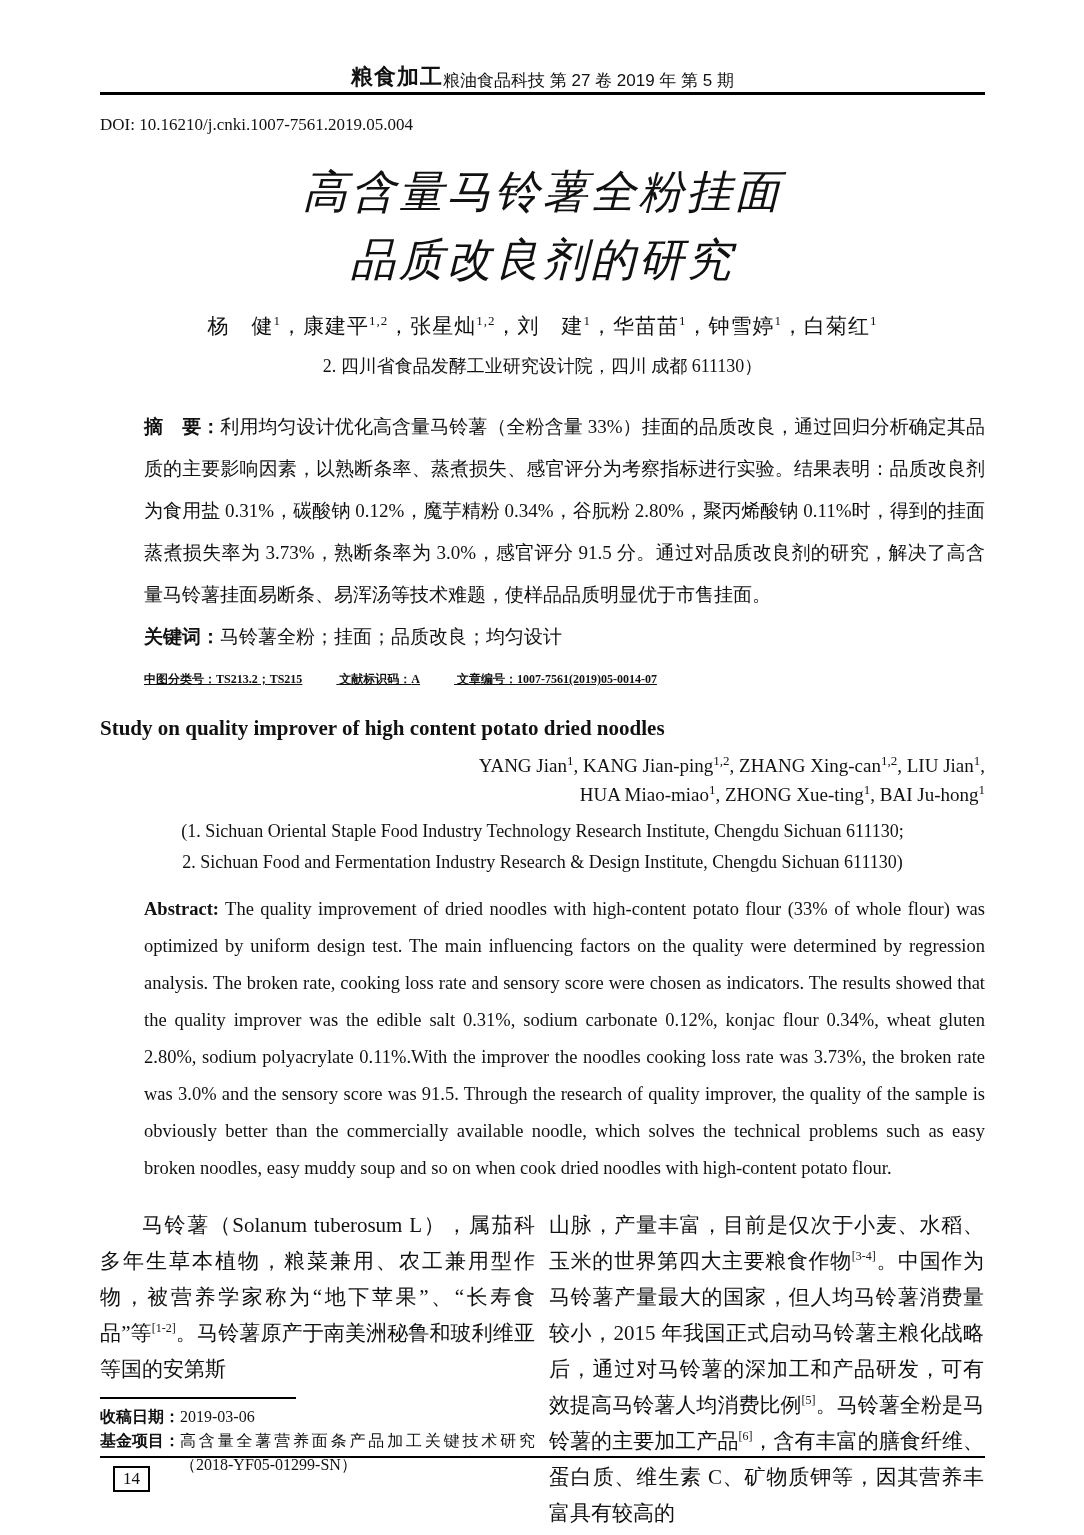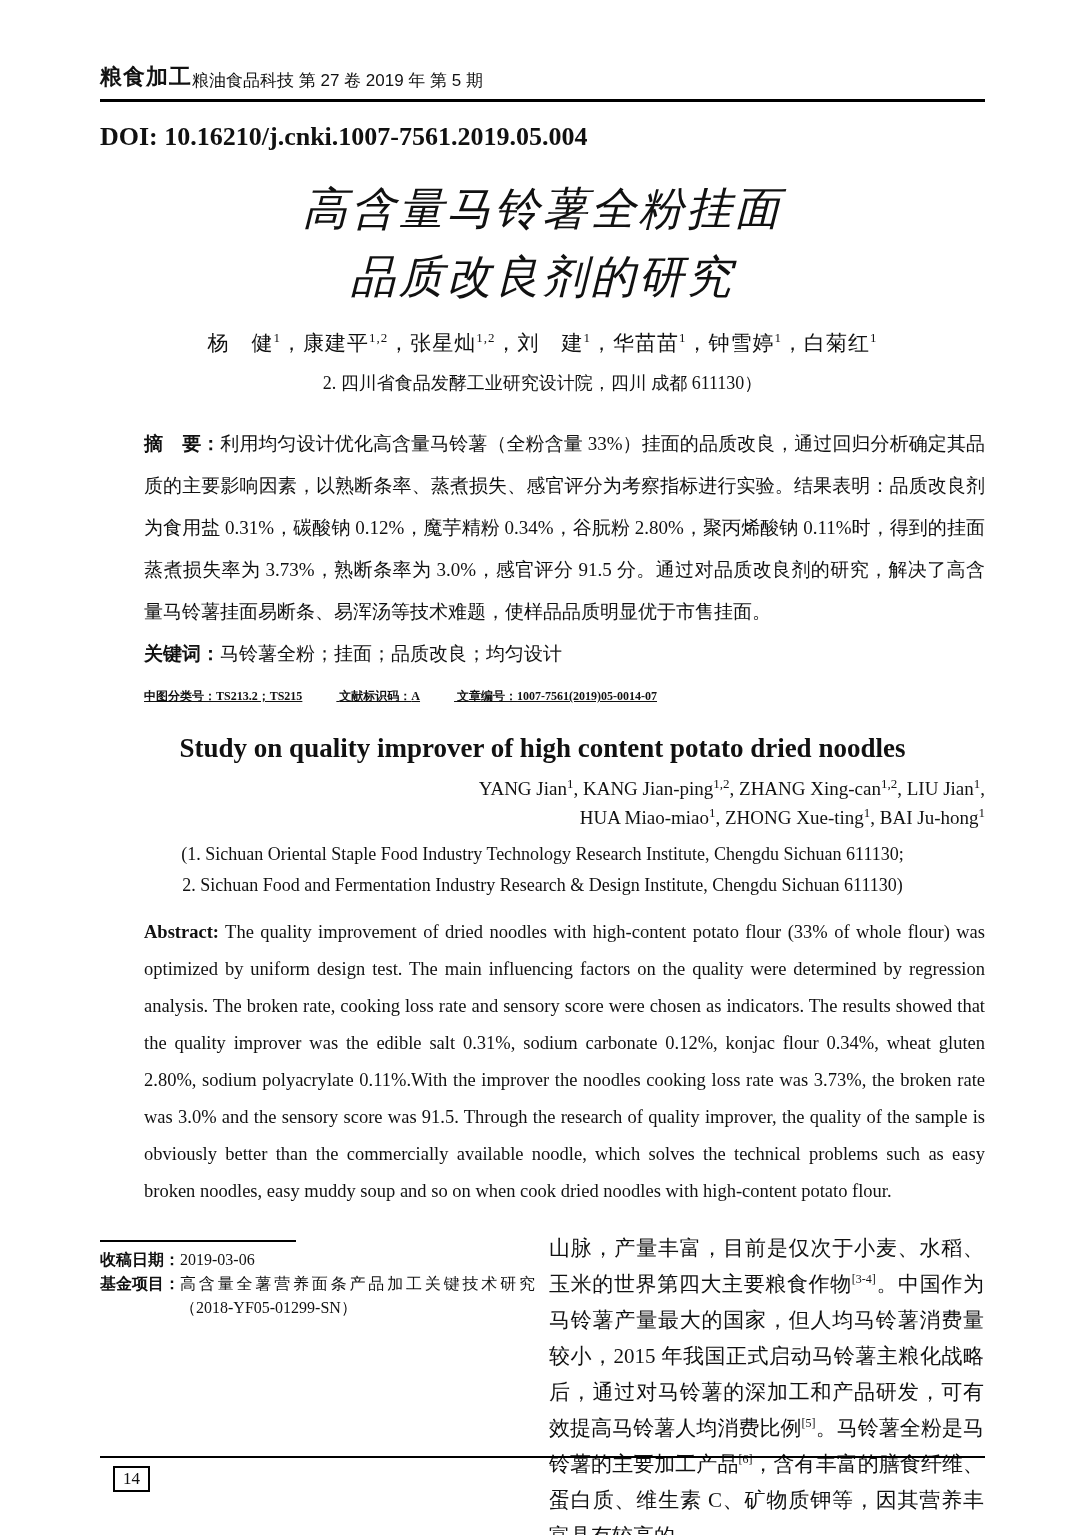--- a/index.html
+++ b/index.html
@@ -9,55 +9,54 @@
     margin:0 auto;
     background:#fff;
     color:#111;
     font-family:"Liberation Serif", serif;
     overflow:hidden;
     box-sizing:border-box;
     padding:62px 99px 0 100px;
   }
   
   .header{
-    display:flex;justify-content:flex-start;align-items:flex-end;
+    display:flex;justify-content:center;align-items:flex-end;
     border-bottom:3px solid #000;
-    padding-bottom:7px;
   }
   .header-left{
     font-family:"Liberation Sans", sans-serif;
     font-weight:700;font-size:22px;letter-spacing:1px;
   }
   .header-right{
     font-family:"Liberation Sans", sans-serif;
     font-size:17px;
   }
   
-  .doi{margin-top:20px;font-weight:700;font-size:26px;}
+  .doi{margin-top:20px;font-weight:400;font-size:17px;}
   
   .title-cn{
     margin:24px 0 0 0;text-align:center;
     font-size:45px;font-weight:500;line-height:1.5;letter-spacing:3px;font-style:italic;
   }
   .authors-cn{
     margin-top:18px;text-align:center;font-size:21px;letter-spacing:1px;
   }
   .authors-cn sup, .authors-en sup{font-size:13px;}
   .affils-cn{margin-top:8px;text-align:center;font-size:18px;line-height:2.0;}
   
   .indent-block{margin-left:44px;}
   .abstract-cn{
     margin-top:22px;font-size:19px;line-height:42px;text-align:justify;
   }
   .kw-cn{font-size:19px;line-height:42px;}
   .class-line{font-size:12px;line-height:42px;font-weight:700;text-decoration:underline;}
   .class-line .pair{margin-right:34px;white-space:nowrap;}
   .lbl-sans{font-family:"Liberation Sans", sans-serif;font-weight:700;}
   
-  .title-en{margin-top:16px;text-align:center;font-weight:700;font-size:27px;}
+  .title-en{margin-top:16px;text-align:left;font-weight:700;font-size:21px;}
   .authors-en{margin-top:10px;text-align:right;font-size:19px;line-height:1.55;}
   .affils-en{margin-top:6px;text-align:center;font-size:18px;line-height:1.75;}
   .abstract-en{
     margin-top:12px;font-size:18.5px;line-height:37px;text-align:justify;
   }
   .kw-en{font-size:18.5px;line-height:37px;}
   
   .body-cols{
     margin-top:20px;display:flex;gap:14px;
   }
@@ -134,20 +133,21 @@
     <div>(1. Sichuan Oriental Staple Food Industry Technology Research Institute, Chengdu Sichuan 611130;</div>
     <div>2. Sichuan Food and Fermentation Industry Research &amp; Design Institute, Chengdu Sichuan 611130)</div>
   </div>
 
   <div class="abstract-en indent-block">
     <b>Abstract:</b><span> The quality improvement of dried noodles with high-content potato flour (33% of whole flour) was optimized by uniform design test. The main influencing factors on the quality were determined by regression analysis. The broken rate, cooking loss rate and sensory score were chosen as indicators. The results showed that the quality improver was the edible salt 0.31%, sodium carbonate 0.12%, konjac flour 0.34%, wheat gluten 2.80%, sodium polyacrylate 0.11%.With the improver the noodles cooking loss rate was 3.73%, the broken rate was 3.0% and the sensory score was 91.5. Through the research of quality improver, the quality of the sample is obviously better than the commercially available noodle, which solves the technical problems such as easy broken noodles, easy muddy soup and so on when cook dried noodles with high-content potato flour.</span>
   </div>
 
   <div class="body-cols">
     <div class="col left">
+      <p class="first"><span>马铃薯（Solanum tuberosum L），属茄科多年生草本植物，粮菜兼用、农工兼用型作物，被营养学家称为“地下苹果”、“长寿食品”等</span><sup>[1-2]</sup><span>。马铃薯原产于南美洲秘鲁和玻利维亚等国的安第斯</span></p>
       <div class="fn-rule"></div>
       <div class="footnotes">
         <div class="fn-row">
           <span class="fn-label">收稿日期：</span>
           <span class="fn-text">2019-03-06</span>
         </div>
         <div class="fn-row">
           <span class="fn-label">基金项目：</span>
           <span class="fn-text">高含量全薯营养面条产品加工关键技术研究（2018-YF05-01299-SN）</span>
         </div>

